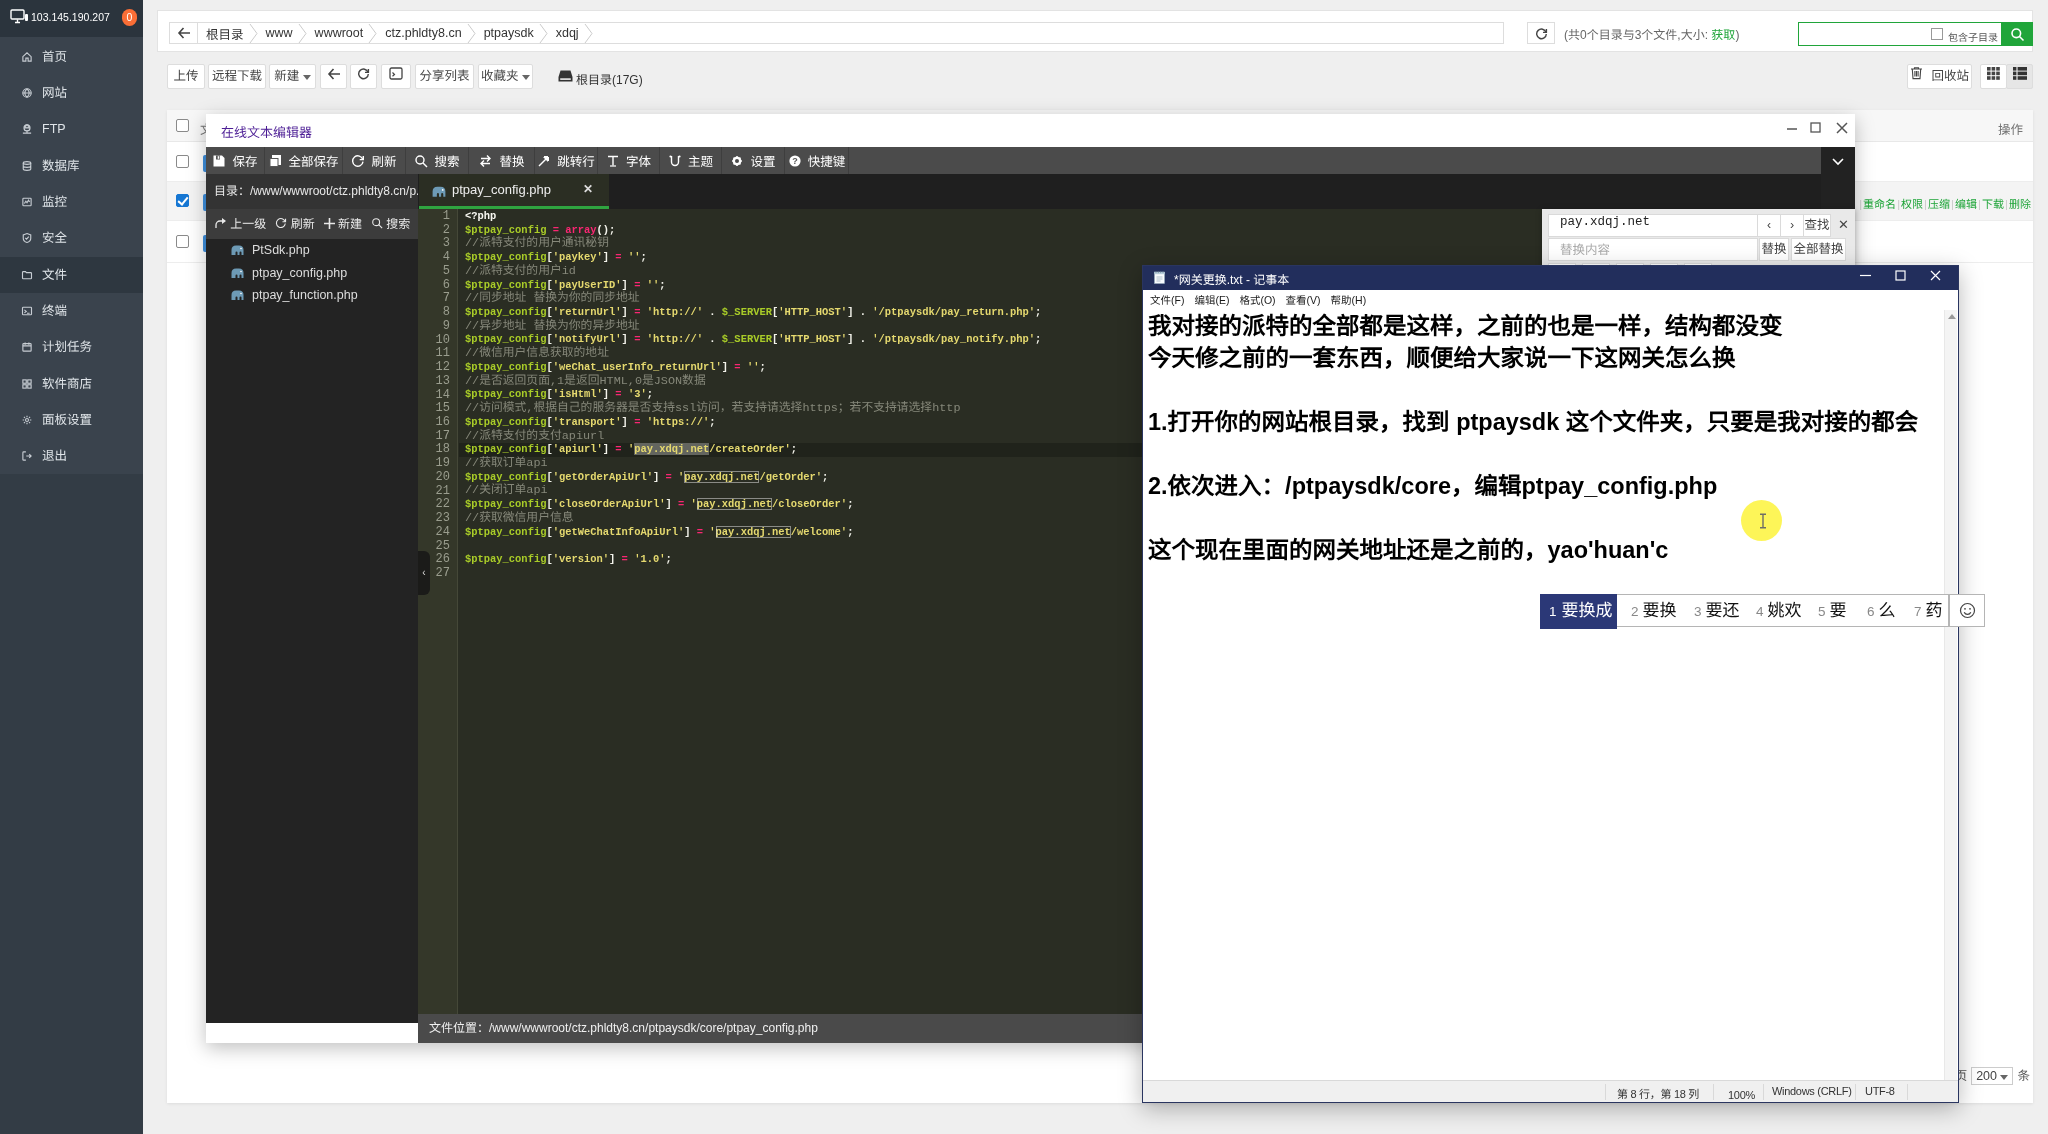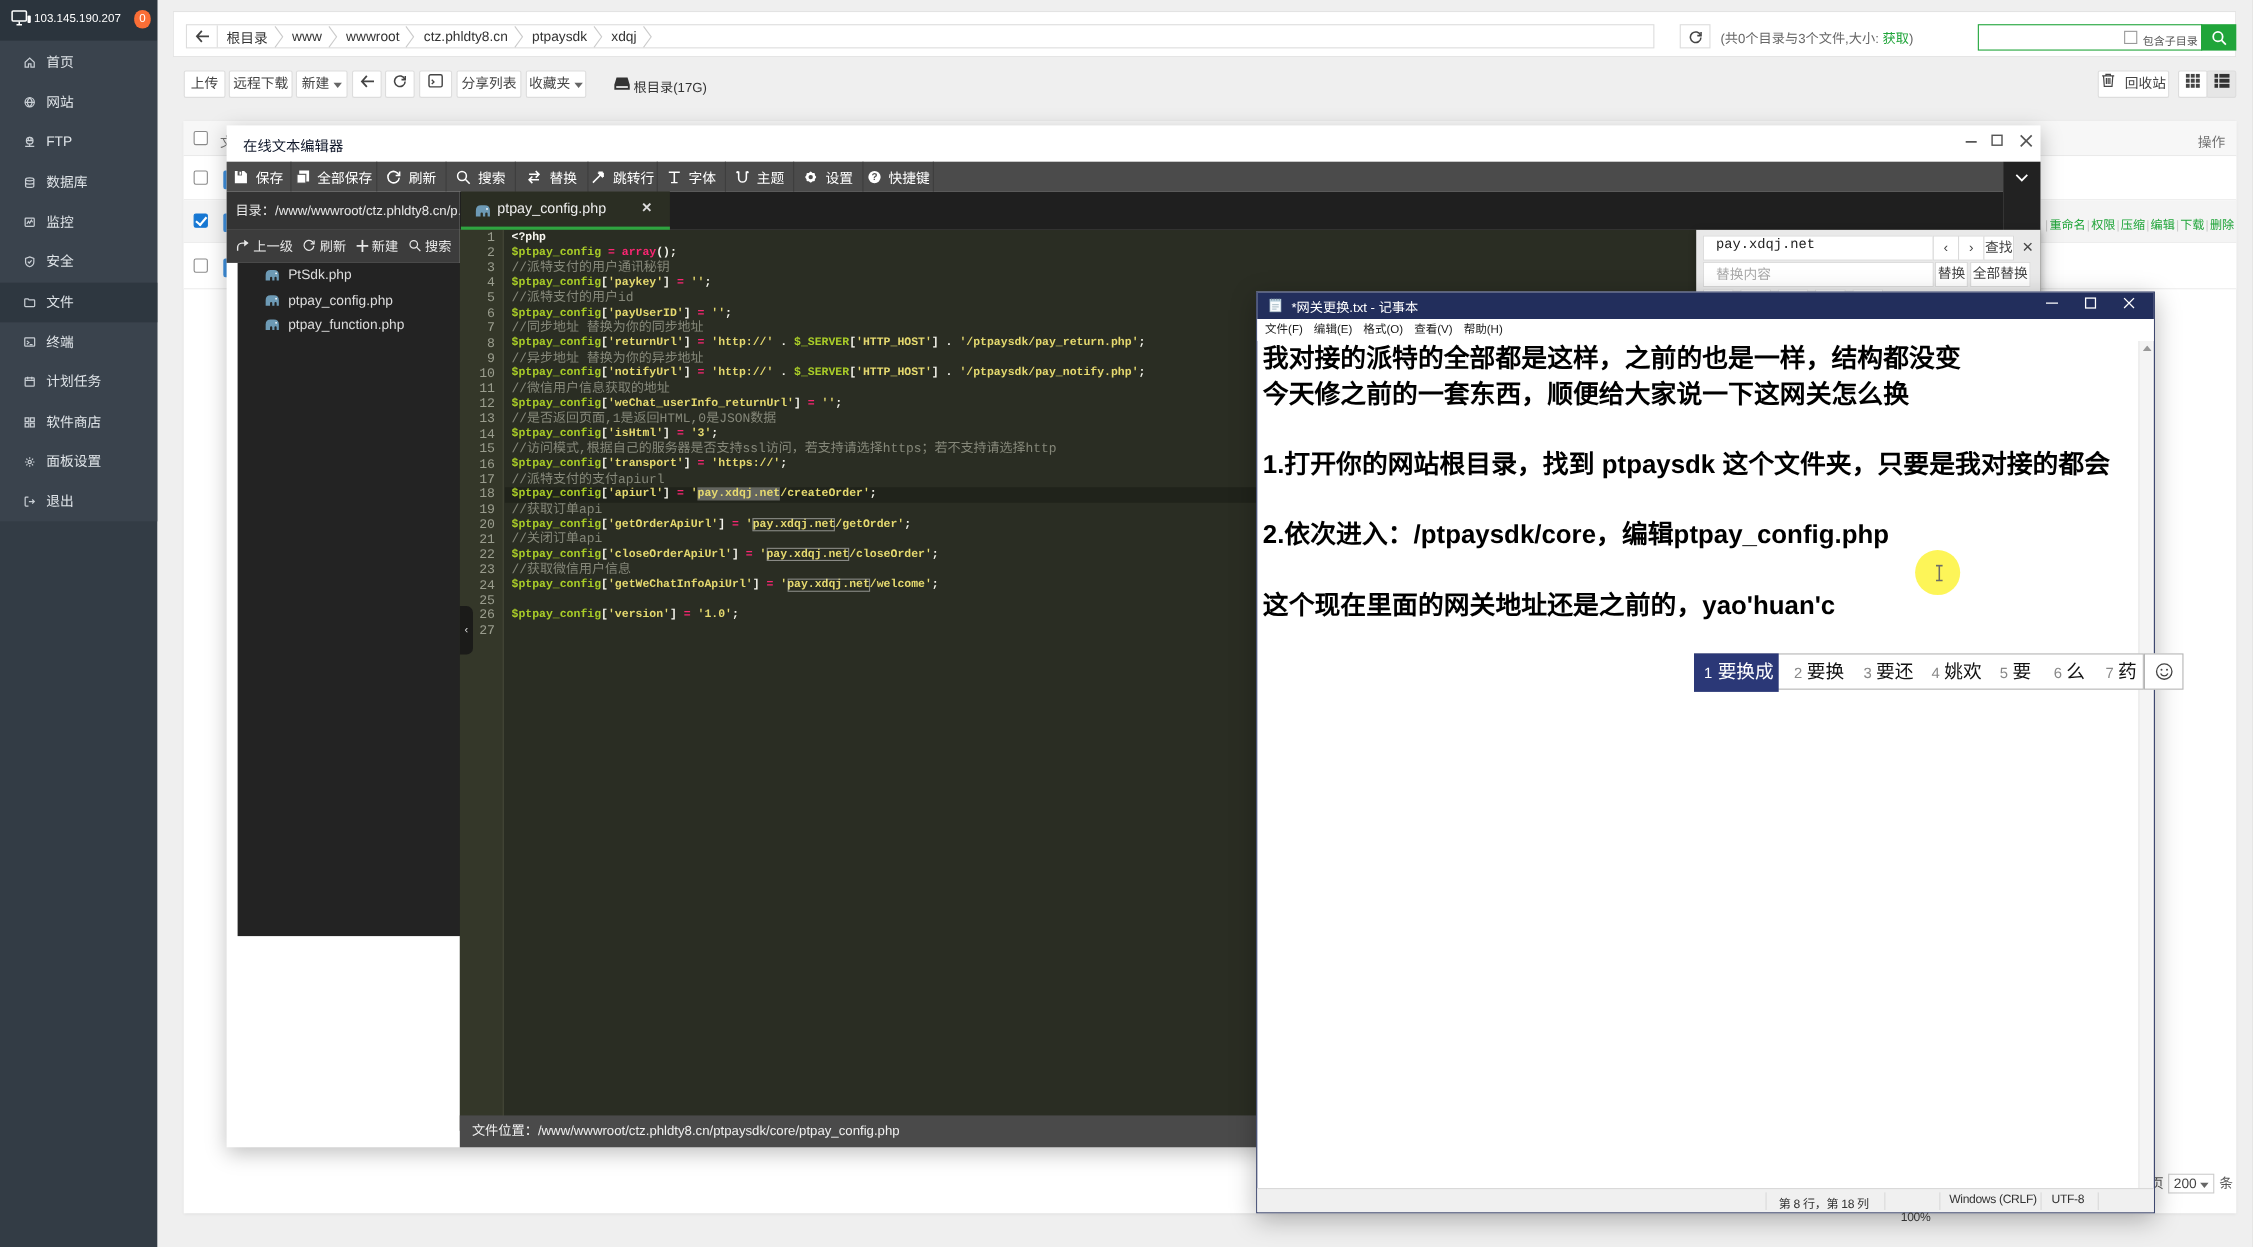--- a/index.html
+++ b/index.html
@@ -39,35 +39,35 @@
 .cbx.on{background:#1677d3;border-color:#1677d3}
 .cbx.on:after{content:"";position:absolute;left:3px;top:0px;width:4px;height:8px;border:solid #fff;border-width:0 2px 2px 0;transform:rotate(40deg)}
 .ficon{position:absolute;left:36px;width:17px;height:17px;background:#3e8fdd;border-radius:2px}
 #ops{position:absolute;right:10px;top:9px}
 #rlinks{position:absolute;right:2px;top:85px;font-size:11px;color:#c9c9c9;word-spacing:-2px;white-space:nowrap}
 #rlinks a{color:#20a53a;text-decoration:none}
 #pgr{position:absolute;right:3px;top:955px;font-size:12.5px;color:#555}
 #pgsel{display:inline-block;border:1px solid #ccc;padding:1px 4px;color:#444}
 
 #ed{position:absolute;left:206px;top:114px;width:1649px;height:929px;background:#fff;box-shadow:0 5px 18px rgba(0,0,0,.25)}
-#edtitle{position:absolute;left:15px;top:8px;font-size:13px;color:#0f172a}
+#edtitle{position:absolute;left:15px;top:8px;font-size:13px;color:#4c1d95}
 #edbtns{position:absolute;right:6px;top:7px;color:#555}
 #etb{position:absolute;left:0;top:33px;width:1615px;height:27px;background:#4b4b4b;display:flex}
 .eb{height:27px;color:#fff;font-size:12.5px;border-right:1px solid #3e3e3e;display:flex;align-items:center;justify-content:center;gap:6px}
 #echev{position:absolute;left:1615px;top:33px;width:34px;height:62px;background:#222}
 #edirbar{position:absolute;left:0;top:60px;width:212px;height:35px;background:#333;color:#e8e8e8;font-size:12px;line-height:35px;padding-left:8px;white-space:nowrap;overflow:hidden}
 #etabbar{position:absolute;left:212px;top:60px;width:1403px;height:35px;background:#1f1f1f}
 #etab{position:absolute;left:1px;top:0;width:190px;height:35px;background:#2b2e23;border-bottom:3px solid #2fa440;color:#eee;font-size:13px}
 #etab svg{position:absolute;left:12px;top:11px}
 #etab span{position:absolute;left:33px;top:8px}
 #etab .x{position:absolute;left:auto;right:16px;top:8px;font-weight:bold;color:#ddd;font-size:12px}
 #etreebar{position:absolute;left:0;top:95px;width:212px;height:30px;background:#3c3c3c;color:#e8e8e8;font-size:12px;line-height:30px}
 #etreebar b{font-weight:400;margin-left:9px}
 #etreebar svg{vertical-align:-1px}
-#etree{position:absolute;left:10px;top:125px;width:212px;height:612px;background:#232323}
+#etree{position:absolute;left:0;top:125px;width:212px;height:784px;background:#232323}
 .tf{height:22.5px;line-height:22.5px;color:#ddd;font-size:12.5px;padding-left:24px;white-space:nowrap}
 .tf svg{vertical-align:-2px;margin-right:7px}
 #ecode{position:absolute;left:212px;top:95px;width:1437px;height:819px;background:#2a2d23;overflow:hidden}
 #egut{position:absolute;left:0;top:0;width:40px;height:819px;background:#343729;border-right:1px solid #454838;color:#9a9d8e;font-size:12px;text-align:right;padding:1px 7px 0 0;font-family:"Liberation Mono",monospace;line-height:13.73px}
 #ecl{position:absolute;left:47px;top:1px;font-family:"Liberation Mono",monospace;font-size:10.45px;font-weight:bold;line-height:13.73px;color:#f4f4ec;white-space:pre}
 .cl{height:13.73px}
 .cl i{font-style:normal}
 .v{color:#a9cc28}.s{color:#e5d96f}.o{color:#f92672}.c{color:#86887a;font-weight:normal;font-size:11.8px}.w{color:#f8f8f2}
 .m1{background:rgba(255,255,255,.30)}
 .m2{outline:1px solid rgba(255,255,255,.45);outline-offset:-1px}
@@ -509,21 +509,21 @@
       </div>
  <div id="npscroll">
         <svg style="position:absolute;left:3px;top:4px" width="8" height="5" viewBox="0 0 8 5">
           <path d="M0 5 4 0l4 5" fill="#999"></path>
         </svg>
       </div>
  <div id="npstatus">
    <span style="position:absolute;left:474px;top:4px">第 8 行，第 18 列</span>
    <span class="nps" style="left:462px"></span>
    <span class="nps" style="left:570px"></span>
-   <span style="position:absolute;left:585px;top:20px">100%</span>
+   <span style="position:absolute;left:585px;top:8px">100%</span>
    <span class="nps" style="left:620px"></span>
    <span style="position:absolute;left:629px;top:4px">Windows (CRLF)</span>
    <span class="nps" style="left:712px"></span>
    <span style="position:absolute;left:722px;top:4px">UTF-8</span>
    <span class="nps" style="left:764px"></span>
  </div>
 </div>
 <div id="cursor"></div>
     <div id="ibeam"><svg width="8" height="16" viewBox="0 0 8 16">
         <path d="M1 1.2h6M1 14.8h6M4 1.2v13.6" stroke="#6e6e66" stroke-width="1.4" fill="none"></path>

